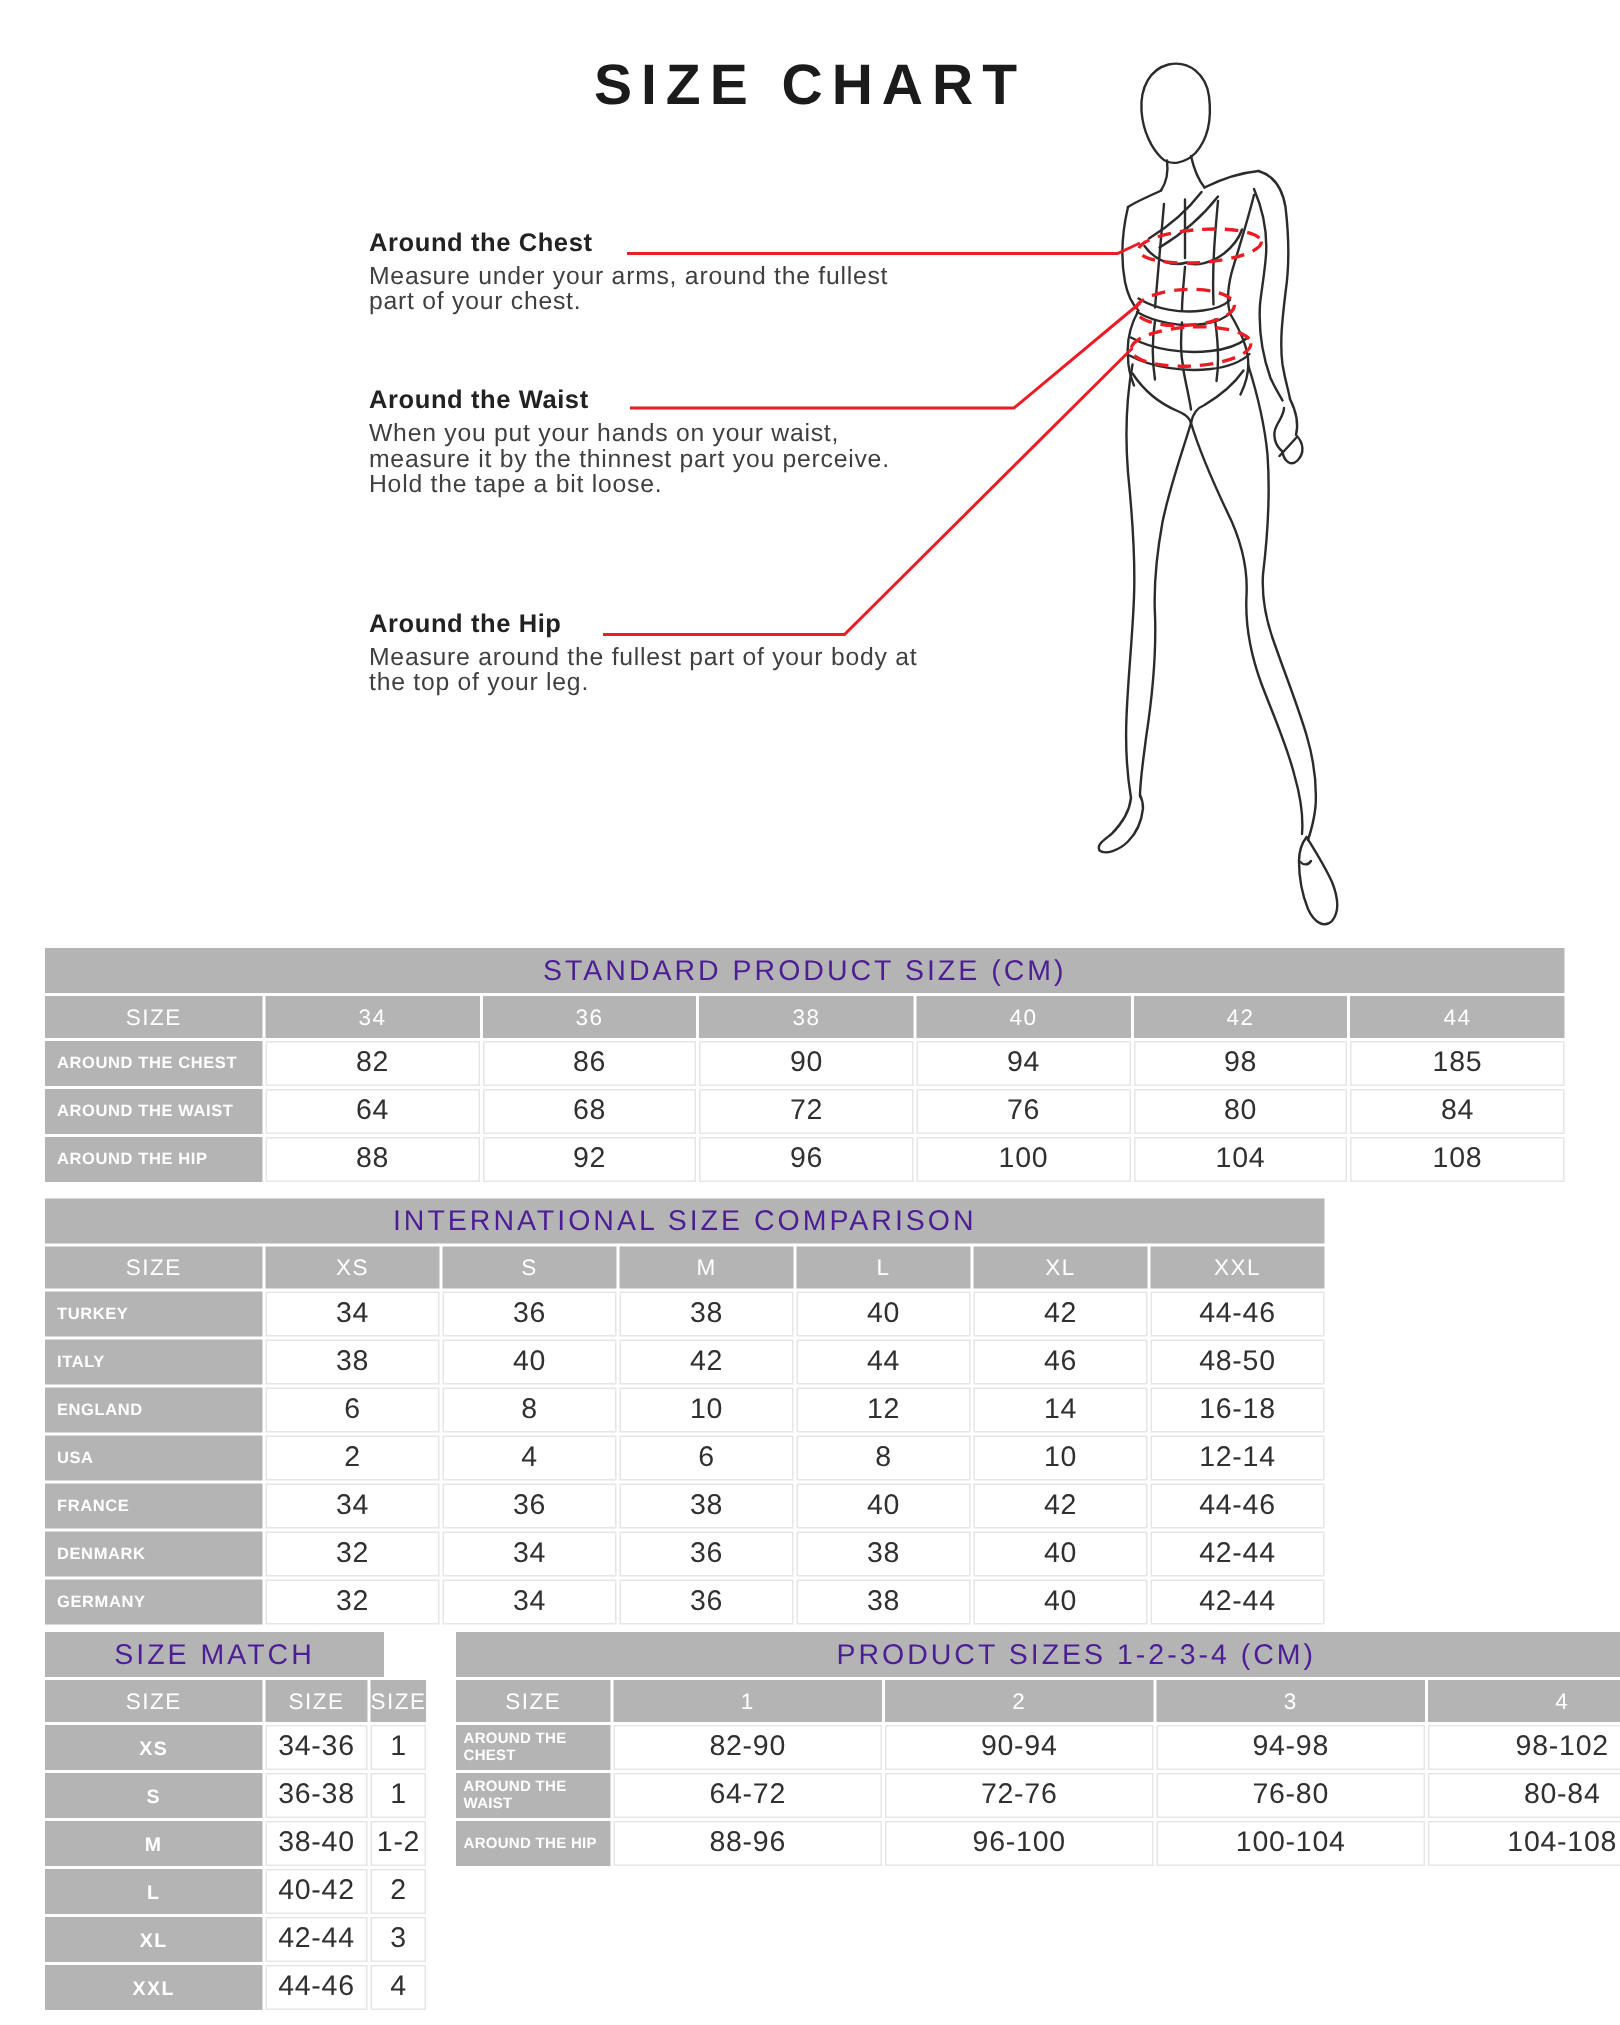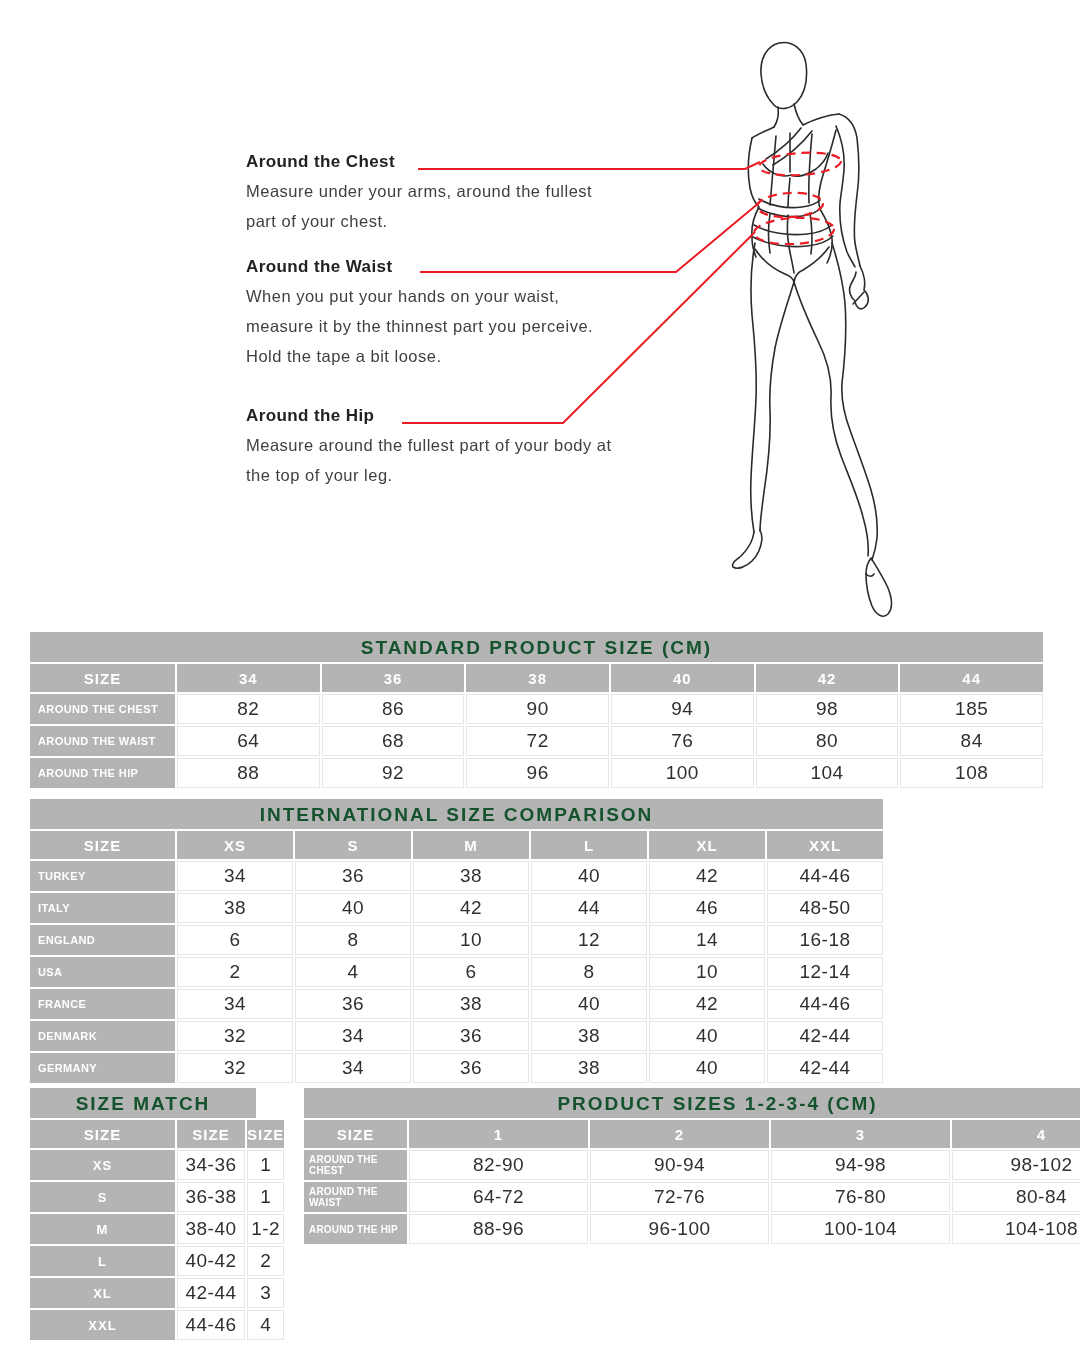--- a/index.html
+++ b/index.html
@@ -8,61 +8,62 @@
     font-family:"Liberation Sans", sans-serif; overflow:hidden;
     --gray:#b4b4b4; --red:#ec1c24; --ink:#2b2b2b; --cell-border:#e6e6e6; --text-dark:#303030;
   }
   .page-title {
     position:absolute; top:36px; left:0; width:100%; text-align:center; margin:0;
     font-size:38px; font-weight:700; letter-spacing:6px; color:#1b1b1b;
   }
   .fig-svg { position:absolute; top:0; left:0; }
   .measure-note { position:absolute; width:372px; }
   .note-title { font-size:17px; font-weight:700; color:#222; letter-spacing:0.4px; margin-bottom:4px; }
-  .note-desc { font-size:16.5px; line-height:30px; color:#3f3f3f; letter-spacing:0.5px; }
+  .note-desc { font-size:16.5px; line-height:17px; color:#3f3f3f; letter-spacing:0.5px; }
   #note-chest { left:246px; top:152px; }
   #note-waist { left:246px; top:257px; }
   #note-hip   { left:246px; top:406px; }
 
   .tbl { position:absolute; }
   #tbl-standard      { left:30px;  top:632px;  width:1013px; }
   #tbl-international { left:30px;  top:799px;  width:853px; }
   #tbl-sizematch     { left:30px;  top:1088px; width:226px;border-radius:29px; }
   #tbl-product       { left:304px; top:1088px; width:827px; }
 
   .tbl-title {
-    background:var(--gray); color:#14532d; height:30px; line-height:31px; text-align:center;
-    font-weight:700; font-size:19px; letter-spacing:2px; margin-bottom:2px;
+    background:var(--gray); color:#4c1d95; height:30px; line-height:31px; text-align:center;
+    font-weight:400; font-size:19px; letter-spacing:2px; margin-bottom:2px;
   }
   .tbl-grid { display:grid; gap:2px; background:#fff; }
   #tbl-standard .tbl-grid, #tbl-international .tbl-grid { grid-template-columns:145px repeat(6,1fr); }
   #tbl-sizematch .tbl-grid { grid-template-columns:145px 68px 1fr; }
   #tbl-product .tbl-grid { grid-template-columns:103px repeat(4,1fr); }
 
   .th {
     background:var(--gray); color:#fff; height:28px; display:flex; align-items:center;
-    justify-content:center; font-weight:700; font-size:15px; letter-spacing:1px;
+    justify-content:center; font-weight:400; font-size:15px; letter-spacing:1px;
   }
   .rl {
     background:var(--gray); color:#fff; height:30px; display:flex; align-items:center;
     padding-left:8px; font-weight:700; font-size:11px; letter-spacing:0.4px; box-sizing:border-box;
   }
   .rl.center { justify-content:center; padding-left:0; font-size:13px; letter-spacing:1px; }
   .rl.tight { font-size:10px; letter-spacing:0.2px; padding-left:5px; }
   .td {
     background:#fff; border:1px solid var(--cell-border); height:30px; box-sizing:border-box;
     display:flex; align-items:center; justify-content:center;
     font-size:19px; font-weight:400; color:var(--text-dark); letter-spacing:0.5px;
   }
 </style>
 </head>
 <body>
 
 <div class="page" style="--gray: #b4b4b4; --red: #ec1c24; --cell-border: #e6e6e6; --text-dark: #303030;">
 
+  <h1 class="page-title">SIZE CHART</h1>
 
   <svg class="fig-svg" width="1080" height="640" viewBox="0 0 1080 640">
     <g fill="none" stroke="#2b2b2b" stroke-width="1.6" stroke-linecap="round" stroke-linejoin="round">
 
       <path d="M779,43 C793,40 804,50 806,64 C808,80 805,93 797,102 C790,109 780,111 774,105 C768,99 762,88 761,74 C760,58 767,46 779,43 Z"></path>
 
       <path d="M778,107 C779,115 778,121 774,127"></path>
       <path d="M794,104 C796,113 799,120 803,125"></path>
 
       <path d="M774,127 C766,131 758,134 752,138"></path>

